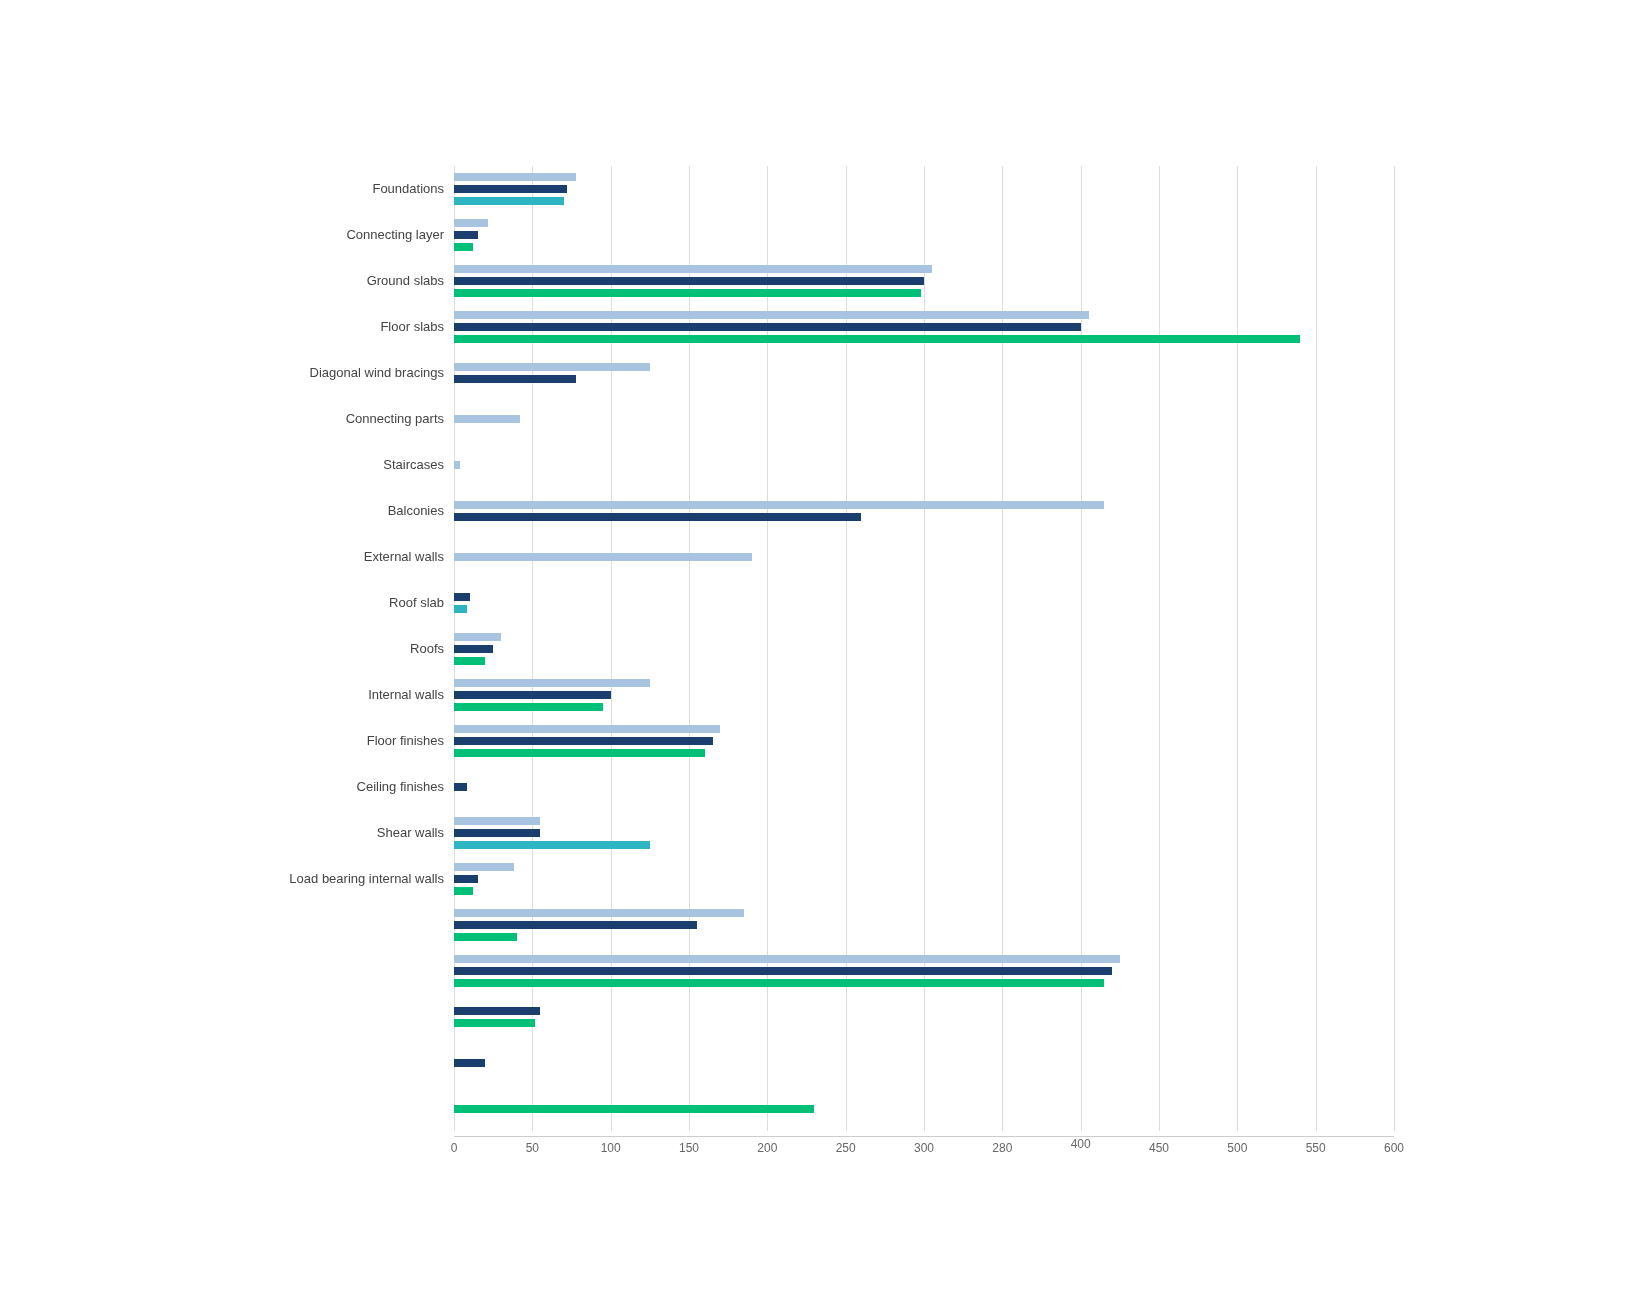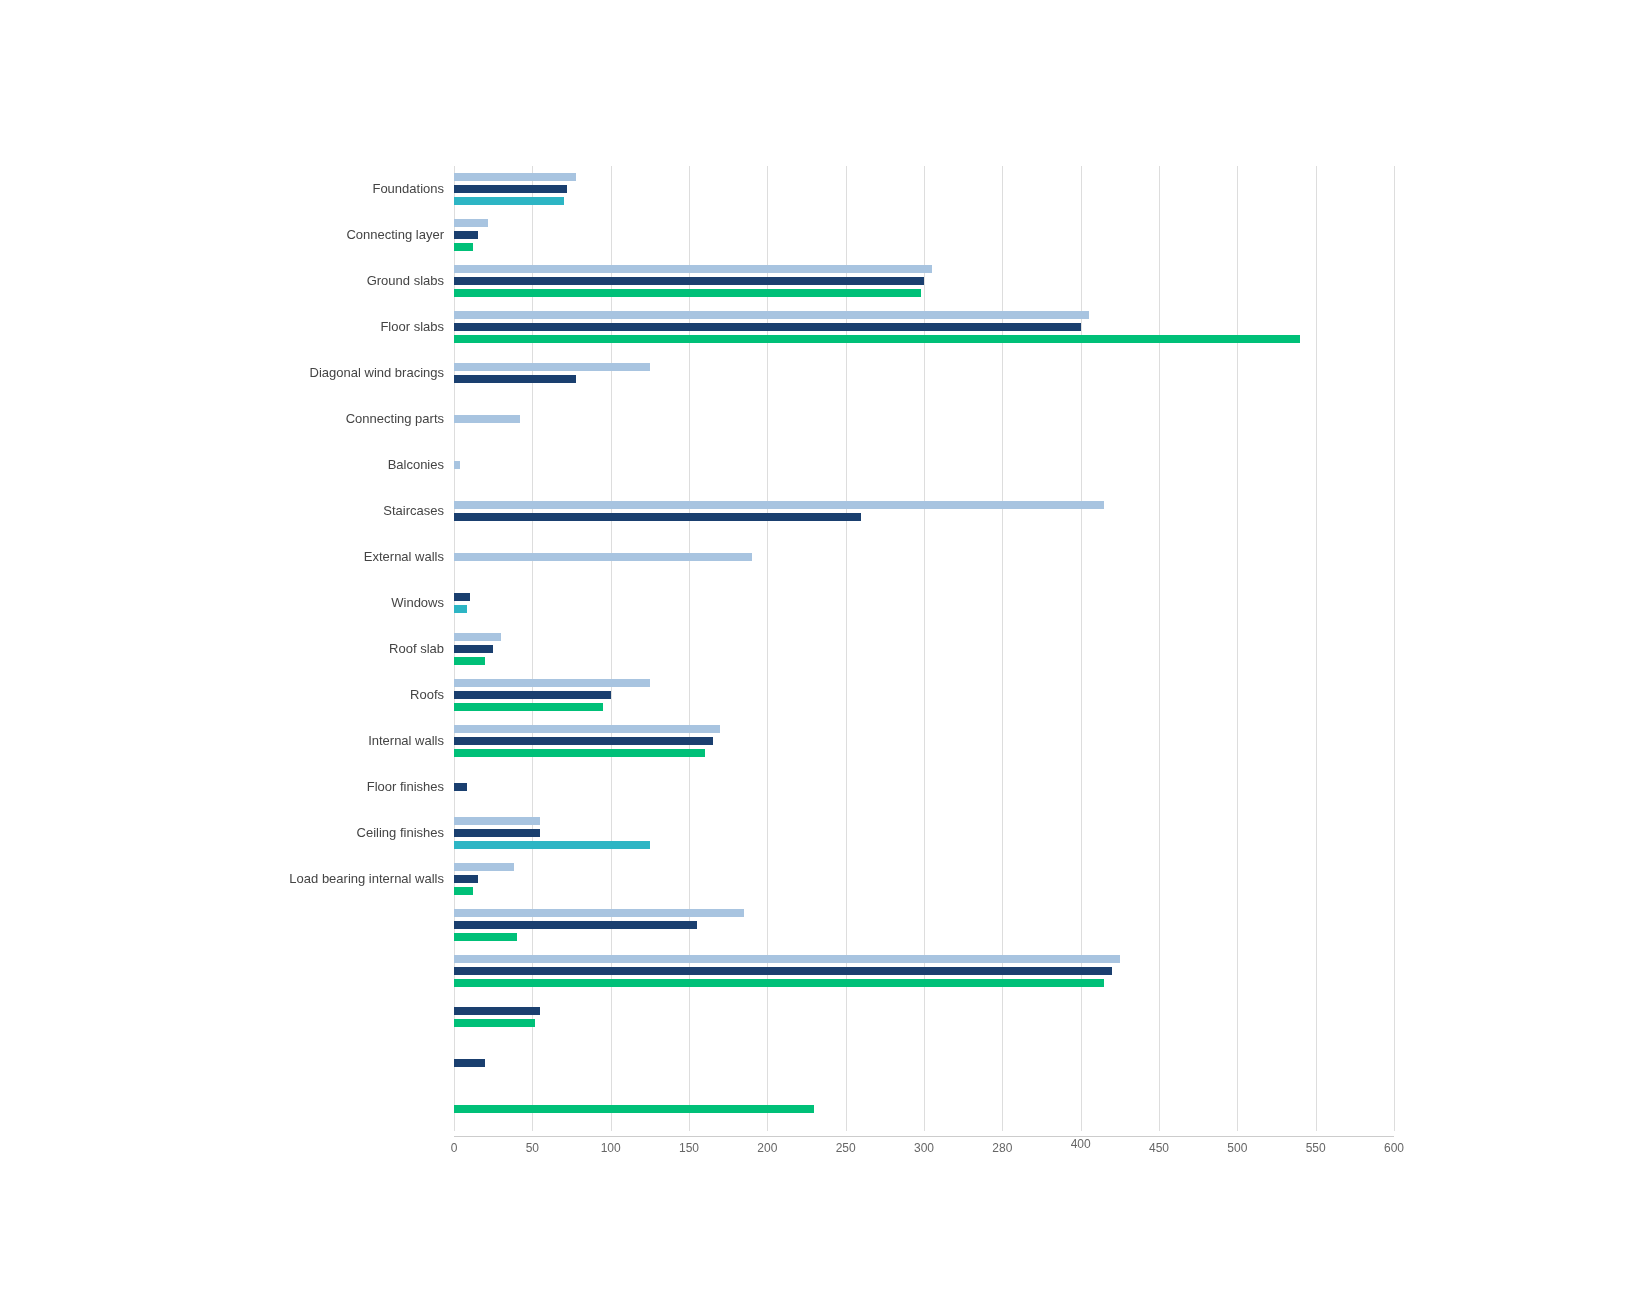--- a/index.html
+++ b/index.html
@@ -106,29 +106,29 @@
 <div class="chart-container">
   <div class="chart-title"></div>
   <div class="chart-area">
     <div class="y-labels" id="y-labels">
         <div class="y-label" style="height: 46px;">Foundations</div>
         <div class="y-label" style="height: 46px;">Connecting layer</div>
         <div class="y-label" style="height: 46px;">Ground slabs</div>
         <div class="y-label" style="height: 46px;">Floor slabs</div>
         <div class="y-label" style="height: 46px;">Diagonal wind bracings</div>
         <div class="y-label" style="height: 46px;">Connecting parts</div>
+        <div class="y-label" style="height: 46px;">Staircases</div>
         <div class="y-label" style="height: 46px;">Balconies</div>
-        <div class="y-label" style="height: 46px;">Staircases</div>
         <div class="y-label" style="height: 46px;">External walls</div>
-        <div class="y-label" style="height: 46px;">Windows</div>
         <div class="y-label" style="height: 46px;">Roof slab</div>
         <div class="y-label" style="height: 46px;">Roofs</div>
         <div class="y-label" style="height: 46px;">Internal walls</div>
         <div class="y-label" style="height: 46px;">Floor finishes</div>
         <div class="y-label" style="height: 46px;">Ceiling finishes</div>
+        <div class="y-label" style="height: 46px;">Shear walls</div>
         <div class="y-label" style="height: 46px;">Load bearing internal walls</div>
       </div>
     <div class="bars-section" id="bars-section">
       <div class="grid-lines" id="grid-lines">
           <div class="grid-line" style="left: 0%;"></div>
           <div class="grid-line" style="left: 8.33333%;"></div>
           <div class="grid-line" style="left: 16.6667%;"></div>
           <div class="grid-line" style="left: 25%;"></div>
           <div class="grid-line" style="left: 33.3333%;"></div>
           <div class="grid-line" style="left: 41.6667%;"></div>

